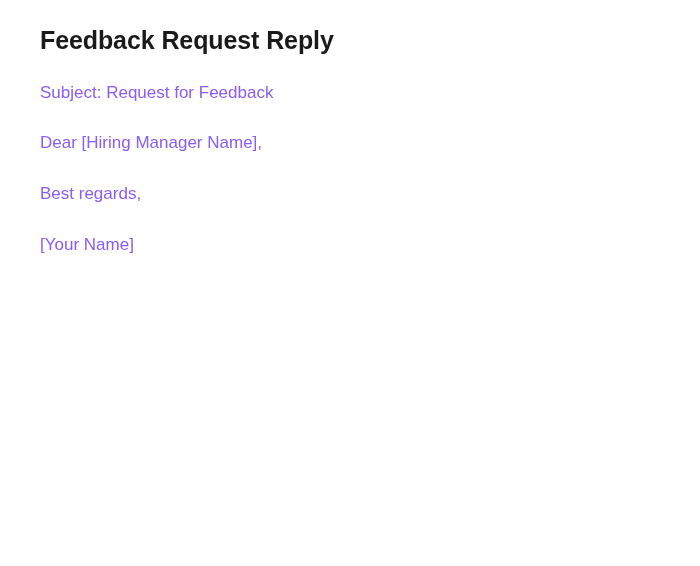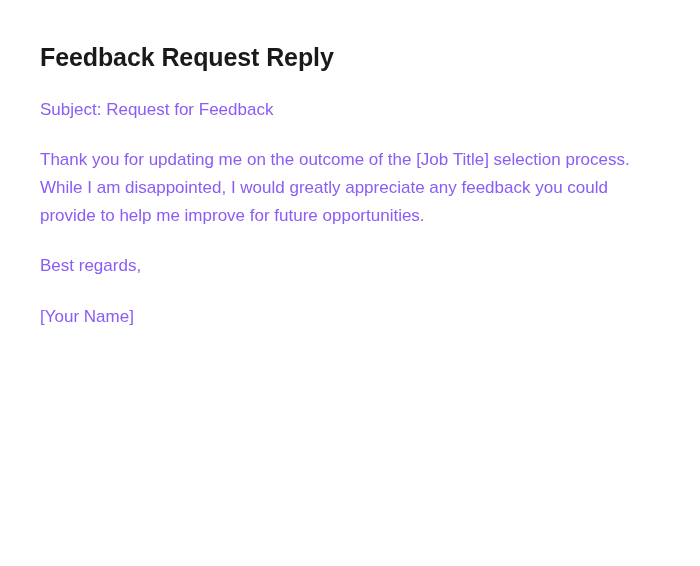--- a/index.html
+++ b/index.html
@@ -11,21 +11,21 @@
     width: 700px;
     height: 566px;
     font-family: "Liberation Sans", sans-serif;
     color: #1a1a1a;
     overflow: hidden;
   }
   .page {
     box-sizing: border-box;
     width: 700px;
     height: 566px;
-    padding: 41px 40px 0 40px;
+    padding: 24px 40px 0 40px;
     background: #ffffff;
   }
   .doc-title {
     font-size: 25px;
     font-weight: bold;
     line-height: 1.3;
     color: #1a1a1a;
     margin: 0 0 22px 0;
     letter-spacing: -0.1px;
   }
@@ -40,16 +40,16 @@
     margin-bottom: 0;
   }
 </style>
 </head>
 <body>
 
 <div class="page">
   <h1 class="doc-title">Feedback Request Reply</h1>
 
   <p class="para">Subject: Request for Feedback</p>
-  <p class="para">Thank you for updating me on the outcome of the [Job Title] selection process. While I am disappointed, I would greatly appreciate any feedback you could provide to help me improve for future opportunities.</p>
+  <p class="para">Dear [Hiring Manager Name],</p>
   <p class="para">Best regards,</p>
   <p class="para">[Your Name]</p>
 </div>
 
 </body></html>

